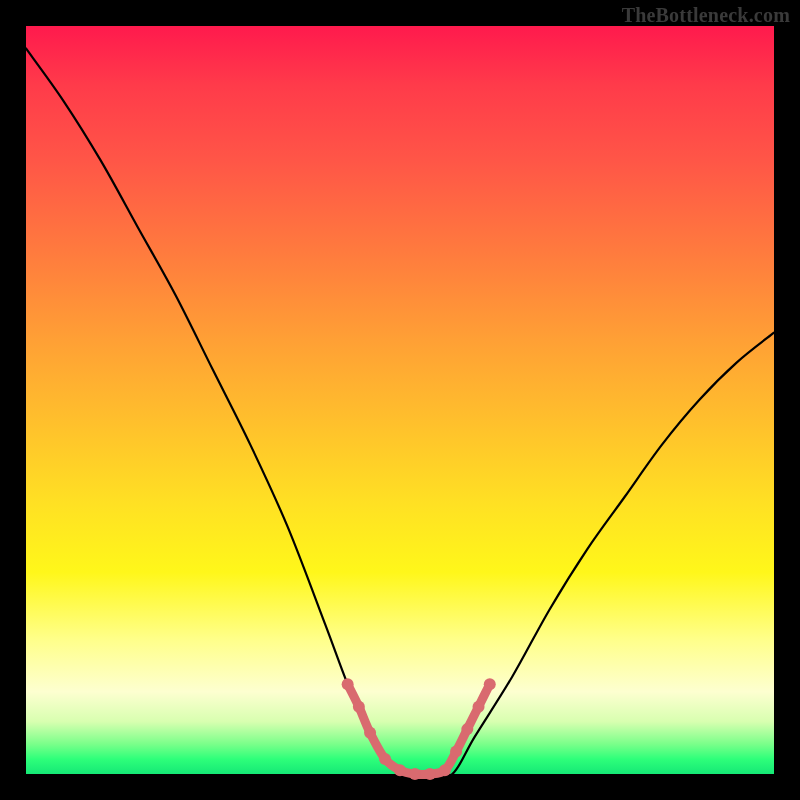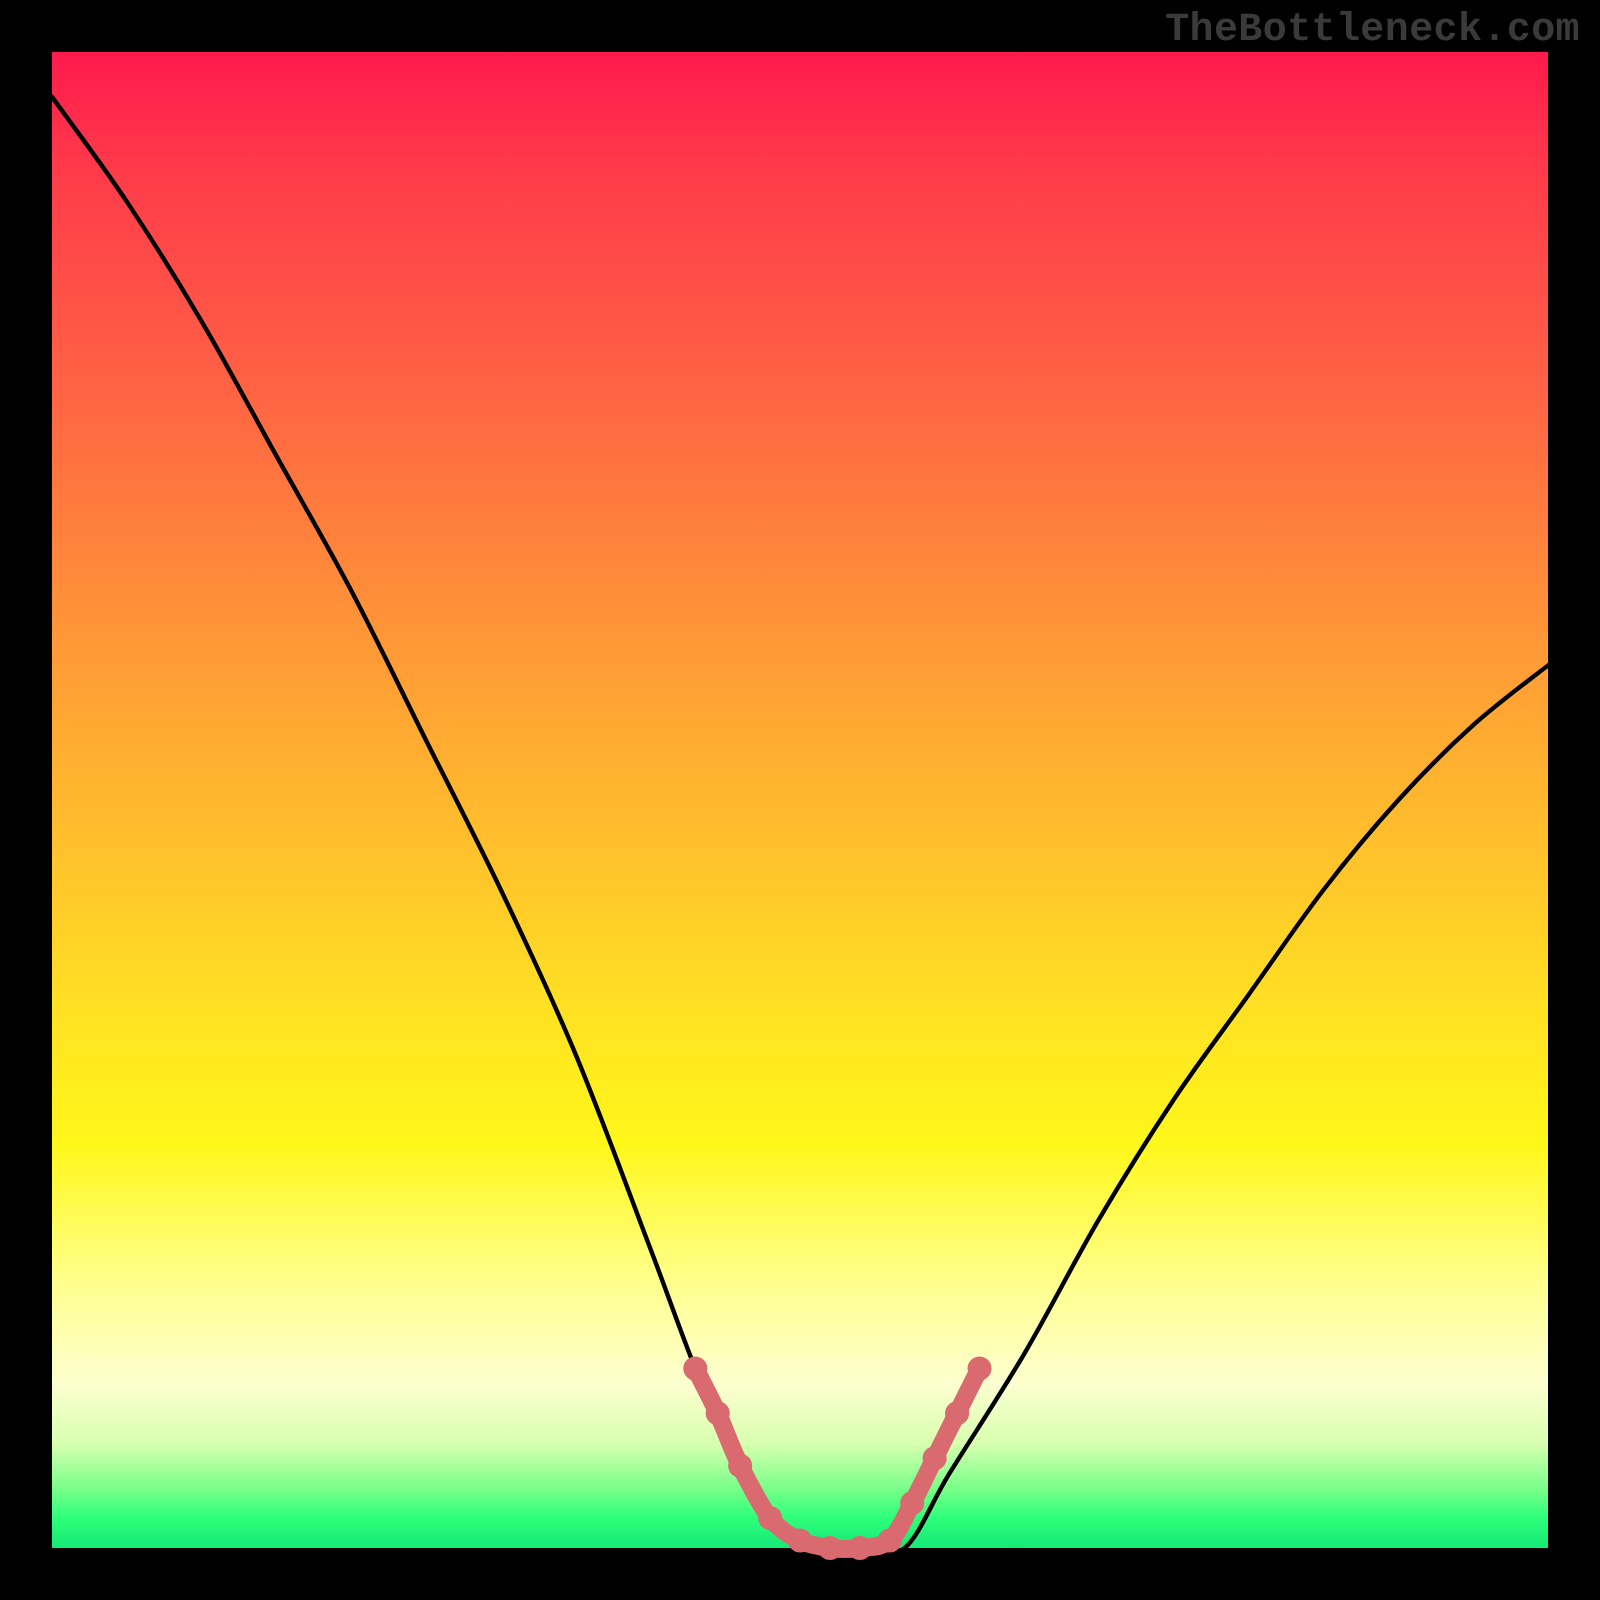--- a/index.html
+++ b/index.html
@@ -52,21 +52,21 @@
     overflow: visible;
   }
   .watermark {
     position: absolute;
     top: 4px;
     right: 10px;
     color: #3a3a3a;
     font-size: 20px;
     font-weight: 600;
     letter-spacing: 0.2px;
-    font-family: Liberation Mono, monospace;
+    font-family: Liberation Serif, serif;
   }
 </style>
 </head>
 <body>
 
 <div class="stage">
 
   <div class="plot">
     <svg id="chart-svg" viewBox="0 0 748 748">
       <path id="curve-path" fill="none" stroke="#000" stroke-width="2.2" stroke-linecap="round" stroke-linejoin="round" d="M 0 22.440000000000055 C 6.233333333333333 31.166666666666707, 24.93333333333333 56.099999999999966, 37.4 74.79999999999995 C 49.86666666666667 93.49999999999994, 62.33333333333333 113.44666666666664, 74.8 134.64 C 87.26666666666667 155.83333333333334, 99.73333333333333 179.52000000000004, 112.2 201.96000000000004 C 124.66666666666667 224.40000000000003, 137.13333333333333 245.5933333333333, 149.6 269.28 C 162.06666666666666 292.96666666666664, 174.53333333333333 319.14666666666665, 187 344.08 C 199.46666666666667 369.0133333333333, 211.93333333333334 392.7, 224.4 418.88 C 236.86666666666667 445.06, 249.33333333333334 471.23999999999995, 261.8 501.15999999999997 C 274.26666666666665 531.0799999999999, 289.2266666666667 572.22, 299.2 598.4 C 309.1733333333333 624.5799999999999, 314.15999999999997 639.54, 321.64 658.24 C 329.12 676.94, 335.35333333333335 695.64, 344.08000000000004 710.6 C 352.80666666666673 725.5600000000001, 364.02666666666664 741.7666666666667, 374 748 C 383.97333333333336 754.2333333333333, 395.1933333333334 748, 403.92 748 C 412.64666666666665 748, 418.87999999999994 754.2333333333333, 426.35999999999996 748 C 433.84 741.7666666666667, 438.82666666666665 726.8066666666667, 448.8 710.6 C 458.77333333333337 694.3933333333333, 473.73333333333335 671.9533333333334, 486.2 650.76 C 498.66666666666663 629.5666666666666, 511.1333333333333 604.6333333333334, 523.6 583.44 C 536.0666666666667 562.2466666666667, 548.5333333333333 542.3000000000001, 561 523.6 C 573.4666666666667 504.90000000000003, 585.9333333333333 488.6933333333333, 598.4 471.24 C 610.8666666666667 453.7866666666667, 623.3333333333333 435.08666666666664, 635.8 418.88 C 648.2666666666667 402.67333333333335, 660.7333333333333 387.71333333333337, 673.2 374 C 685.6666666666667 360.28666666666663, 698.1333333333333 347.81999999999994, 710.6 336.59999999999997 C 723.0666666666667 325.38, 741.7666666666667 311.6666666666667, 748 306.68"></path>

